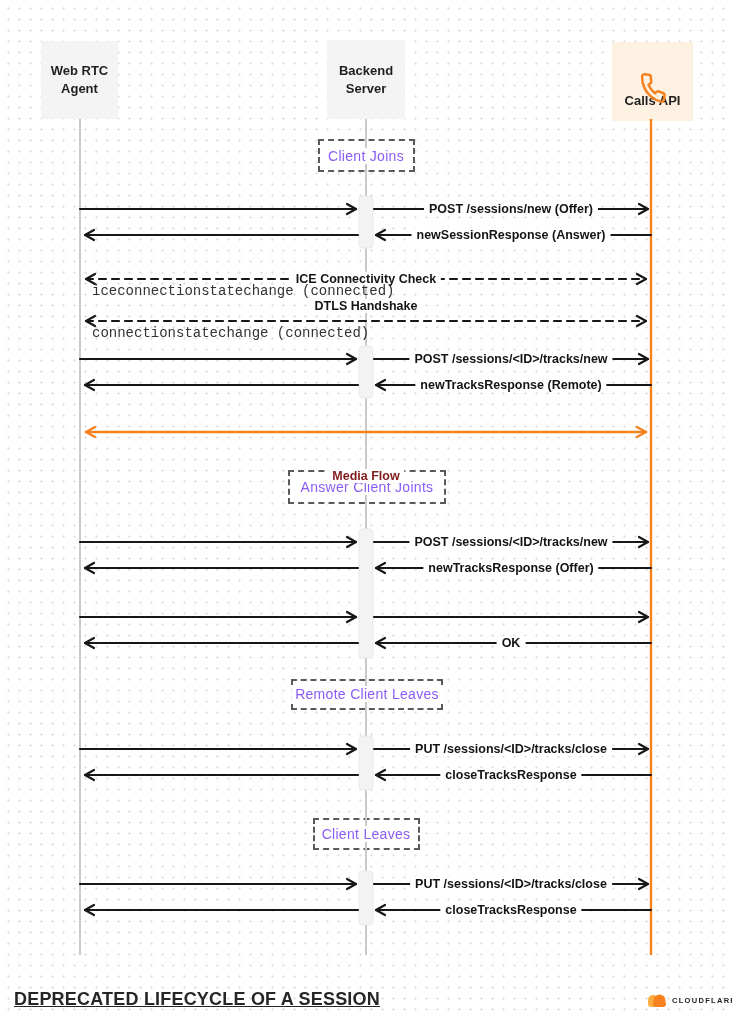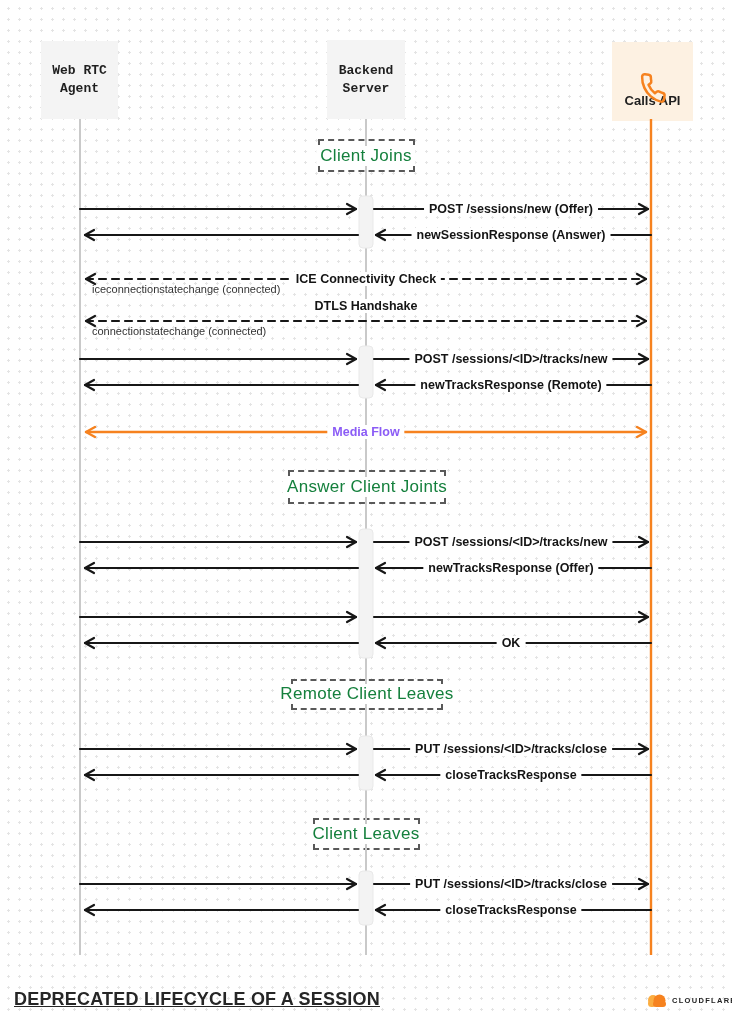--- a/index.html
+++ b/index.html
@@ -9,33 +9,33 @@
     background-color:#ffffff;
     background-image:radial-gradient(circle,#e4e4e4 1.1px,transparent 1.3px);
     background-size:11px 11px;background-position:3px 3px;
   }
   .layer{position:absolute;left:0;top:0;pointer-events:none;}
   .actor{
     position:absolute;display:flex;align-items:center;justify-content:center;
     text-align:center;font-weight:700;font-size:13px;color:#1f1f1f;
     white-space:pre-line;line-height:1.35;
   }
-  .actor.gray{background:#f4f4f4;font-family:Liberation Mono, monospace;}
+  .actor.gray{background:#f4f4f4;}
   .actor.cream{background:#fdf1e2;flex-direction:column;gap:5px;padding-top:2px;}
   .section-box{position:absolute;background:#ffffff;border:2px dashed #595959;box-sizing:border-box;}
   .section-label{
-    position:absolute;transform:translate(-50%,-50%);font-size:17px;color:#15803d;
+    position:absolute;transform:translate(-50%,-50%);font-size:14px;color:#8b5cf6;
     background:#ffffff;padding:0 4px;white-space:nowrap;letter-spacing:.3px;
   }
   .msg{
     position:absolute;transform:translate(-50%,-50%);font-size:12.5px;font-weight:700;
     color:#141414;background:#ffffff;padding:0 5px;white-space:nowrap;
   }
-  .msg-orange{color:#8b5cf6;}
-  .submsg{position:absolute;font-size:11px;color:#333333;white-space:nowrap;}
+  .msg-orange{color:#7f1d1d;margin-top:44px;}
+  .submsg{position:absolute;font-size:14px;color:#333333;white-space:nowrap;font-family:Liberation Mono, monospace;}
   .footer-title{
     position:absolute;left:14px;top:989px;font-size:18px;font-weight:700;
     color:#262626;letter-spacing:.2px;text-decoration:underline;
   }
   .brand{position:absolute;left:645px;top:992px;display:flex;align-items:center;gap:3px;}
   .brand-text{font-size:7.5px;font-weight:700;letter-spacing:1.3px;color:#222222;}
 </style>
 </head>
 <body>
 

